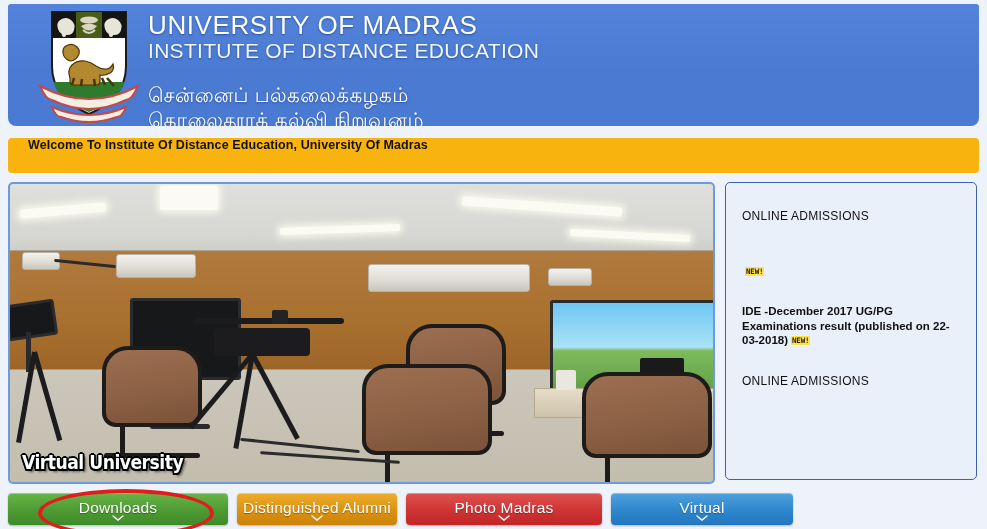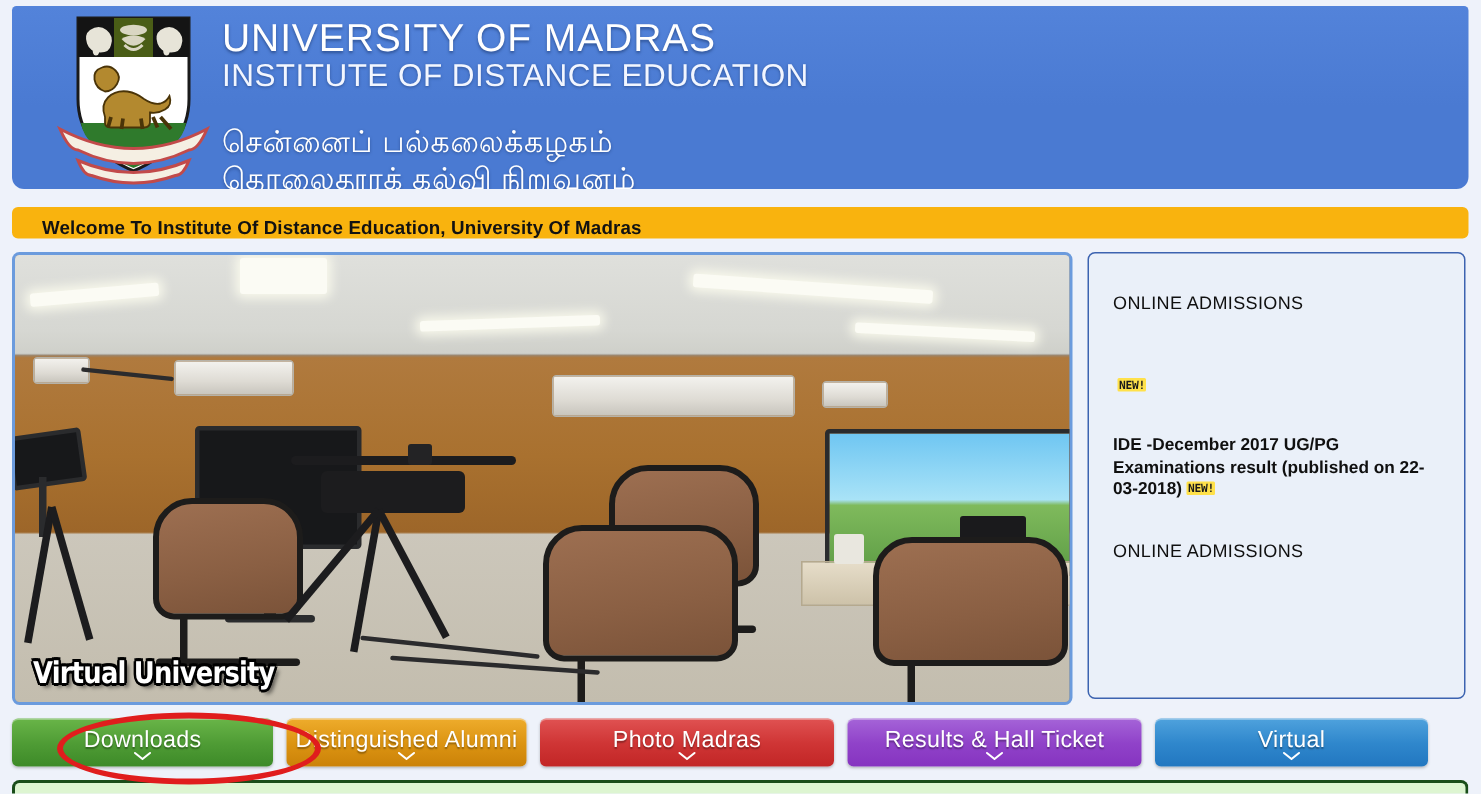--- a/index.html
+++ b/index.html
@@ -67,25 +67,25 @@
     line-height: 25px;
     text-shadow: 0 1px 2px rgba(20,45,95,0.5);
     white-space: nowrap;
     letter-spacing: 0.4px;
   }
   .title-tamil1 { margin-top: 22px; }
 
   
   .welcome-bar {
     margin-top: 12px;
-    height: 21px;
+    height: 35px;
     background: #f9b30e;
     border-radius: 4px;
     display: flex;
-    align-items: flex-end;
+    align-items: flex-start;
     padding-left: 20px;
     box-sizing: border-box;
   }
   .welcome-text {
     font-size: 12.5px;
     font-weight: bold;
     color: #121212;
     letter-spacing: 0.1px;
   }
 
@@ -311,21 +311,21 @@
     box-shadow: inset 0 1px 0 rgba(255,255,255,0.35), 0 1px 2px rgba(0,0,0,0.25);
   }
   .nav-btn .lbl { line-height: 17px; margin-top: 1px; }
   .nav-btn .chev {
     display: block;
     width: 12px;
     height: 6px;
     margin-top: -1px;
   }
   .nav-btn .chev svg { display: block; }
-  .btn-downloads { width: 174px; background: linear-gradient(180deg, #69b548 0%, #4f9c35 52%, #3d8a28 100%); }
+  .btn-downloads { width: 220px; background: linear-gradient(180deg, #69b548 0%, #4f9c35 52%, #3d8a28 100%); }
   .btn-alumni    { width: 160px; background: linear-gradient(180deg, #eeac2c 0%, #dc9412 52%, #cb8208 100%); }
   .btn-gallery   { width: 196px; background: linear-gradient(180deg, #e05252 0%, #cf3535 52%, #c22626 100%); }
   .btn-results   { width: 196px; background: linear-gradient(180deg, #a564d8 0%, #9042c9 52%, #8634c0 100%); }
   .btn-location  { width: 182px; background: linear-gradient(180deg, #4fa2dd 0%, #2f87cc 52%, #2277c0 100%); }
 
   .highlight-ellipse {
     position: absolute;
     left: 30px;
     top: -4px;
     width: 168px;
@@ -510,28 +510,20 @@
 
     <button class="nav-btn btn-gallery">
       <span class="lbl">Photo Madras</span>
       <span class="chev">
         <svg viewBox="0 0 12 6" width="12" height="6">
             <path d="M1 1 L6 5 L11 1" fill="none" stroke="#ffffff" stroke-width="1.4" stroke-linecap="round"></path>
           </svg>
       </span>
     </button>
 
-    <button class="nav-btn btn-results">
-      <span class="lbl">Results &amp; Hall Ticket</span>
-      <span class="chev">
-        <svg viewBox="0 0 12 6" width="12" height="6">
-            <path d="M1 1 L6 5 L11 1" fill="none" stroke="#ffffff" stroke-width="1.4" stroke-linecap="round"></path>
-          </svg>
-      </span>
-    </button>
 
     <button class="nav-btn btn-location">
       <span class="lbl">Virtual</span>
       <span class="chev">
         <svg viewBox="0 0 12 6" width="12" height="6">
             <path d="M1 1 L6 5 L11 1" fill="none" stroke="#ffffff" stroke-width="1.4" stroke-linecap="round"></path>
           </svg>
       </span>
     </button>
 

